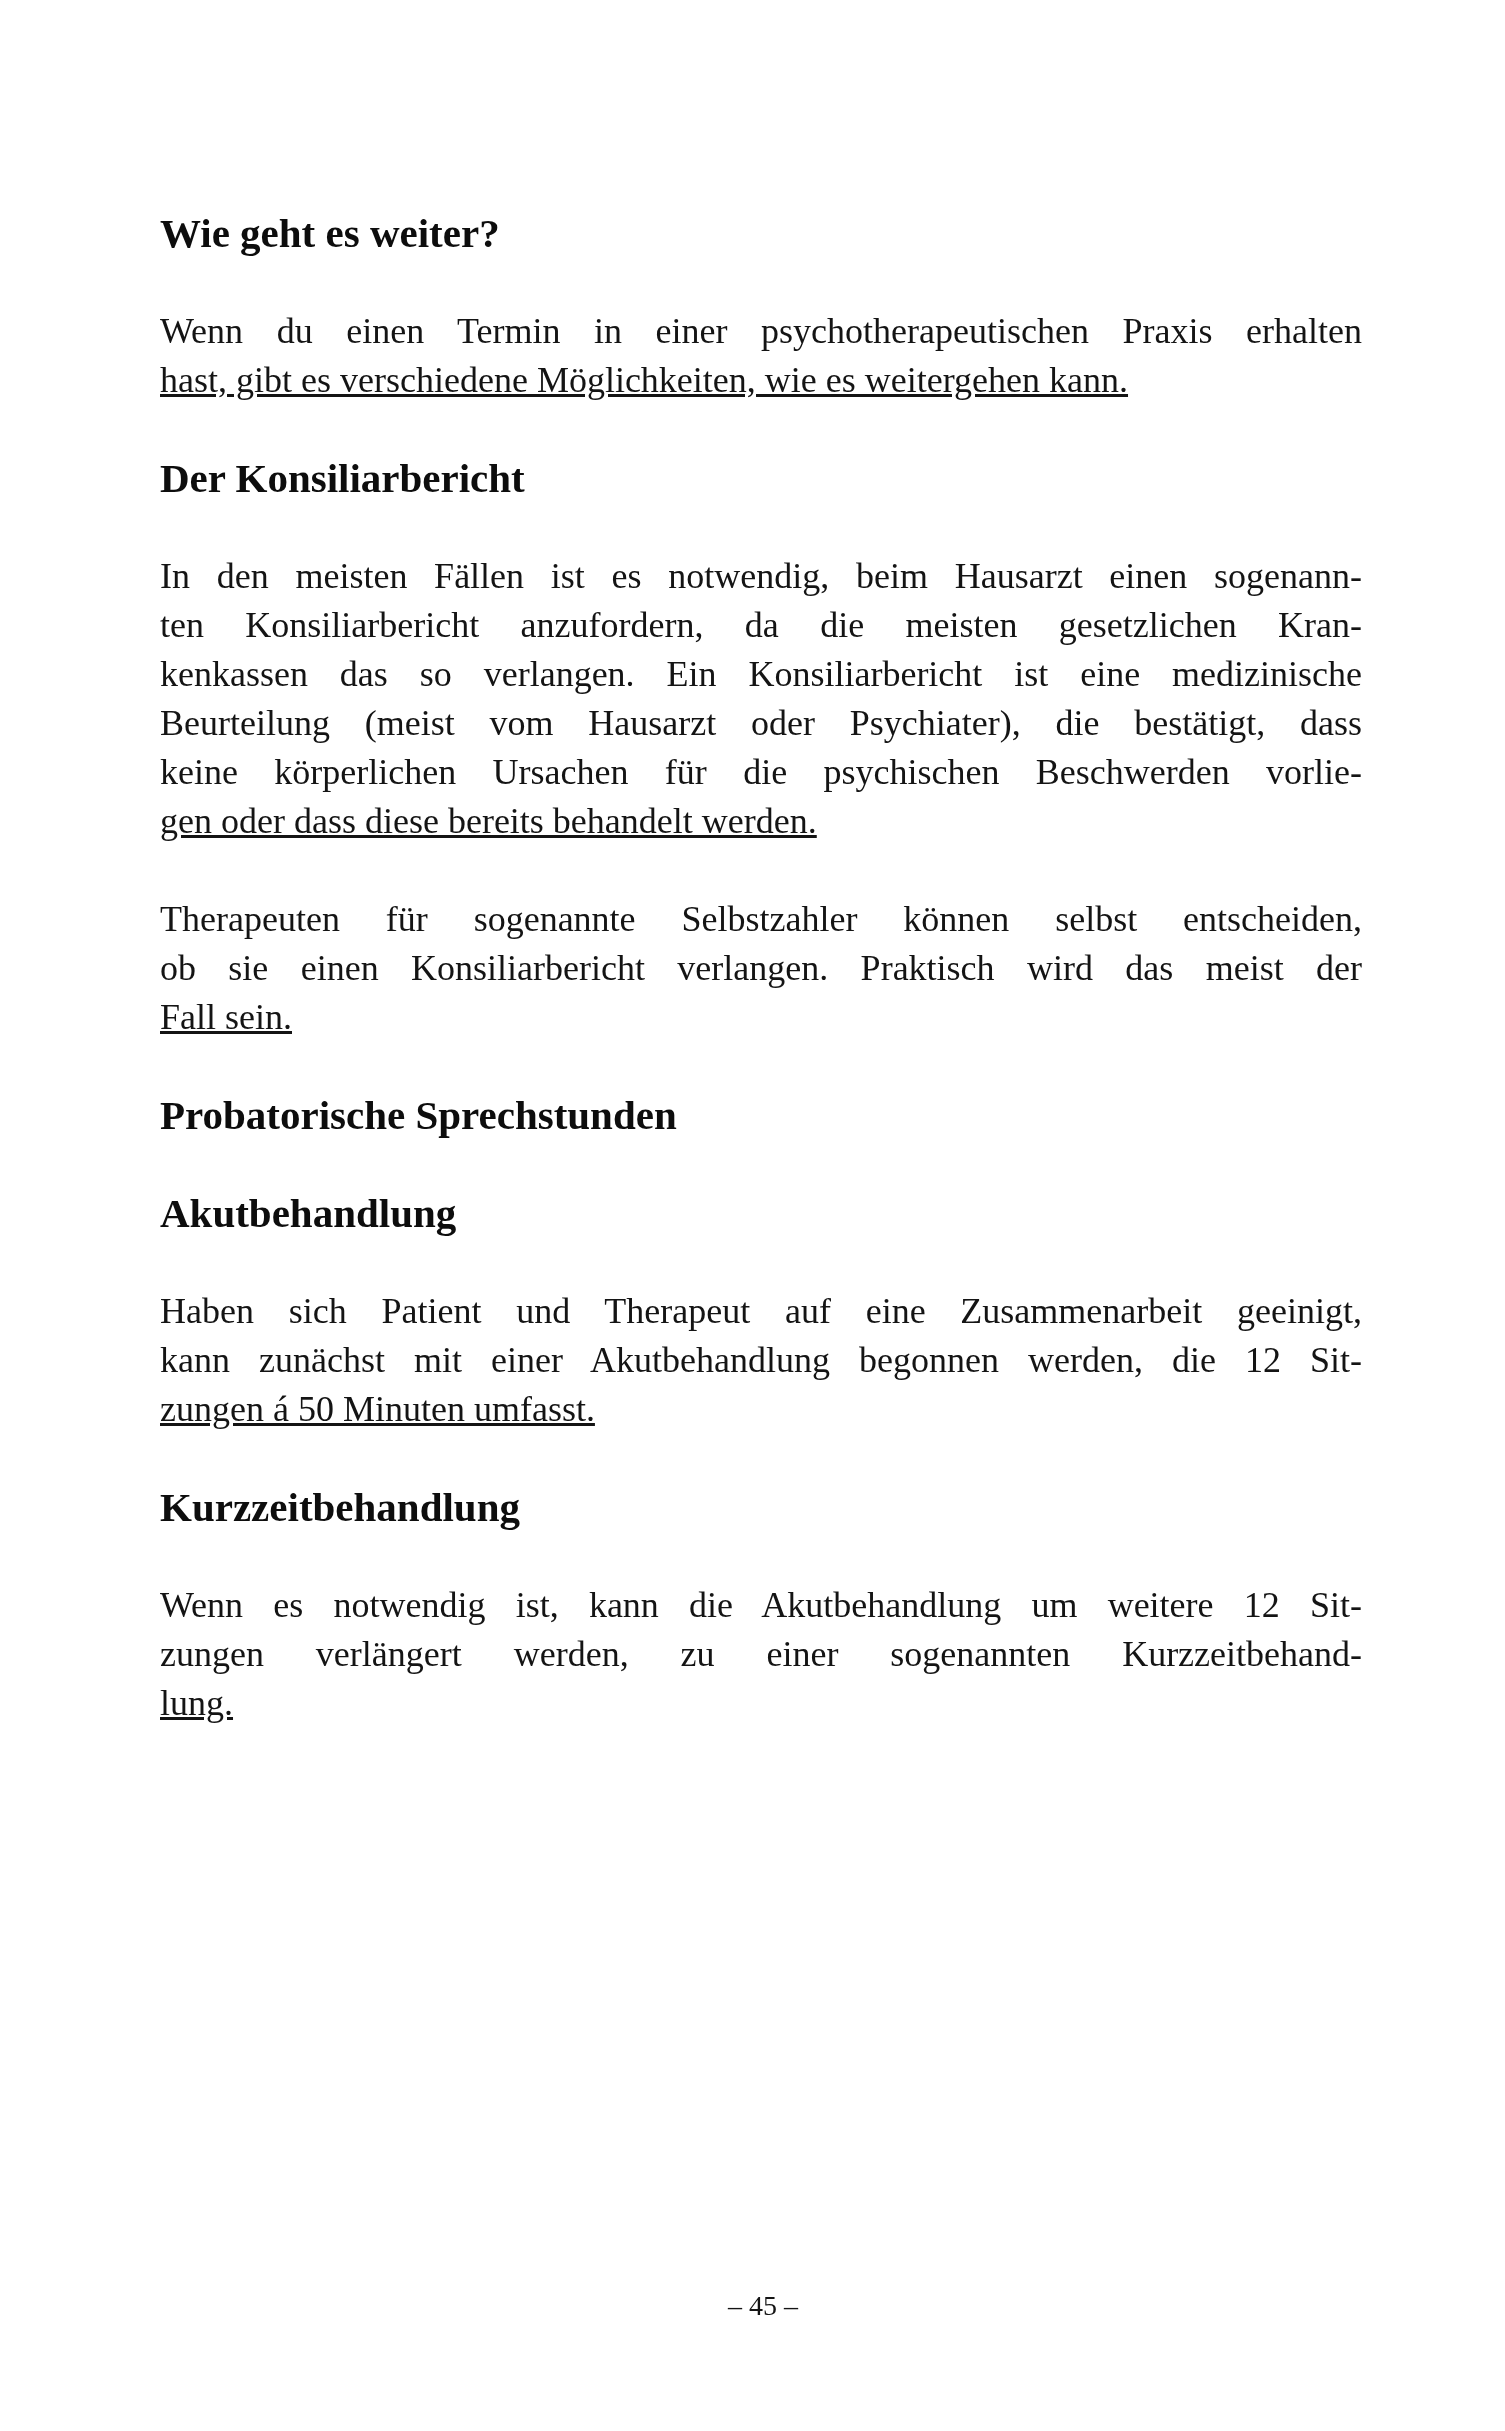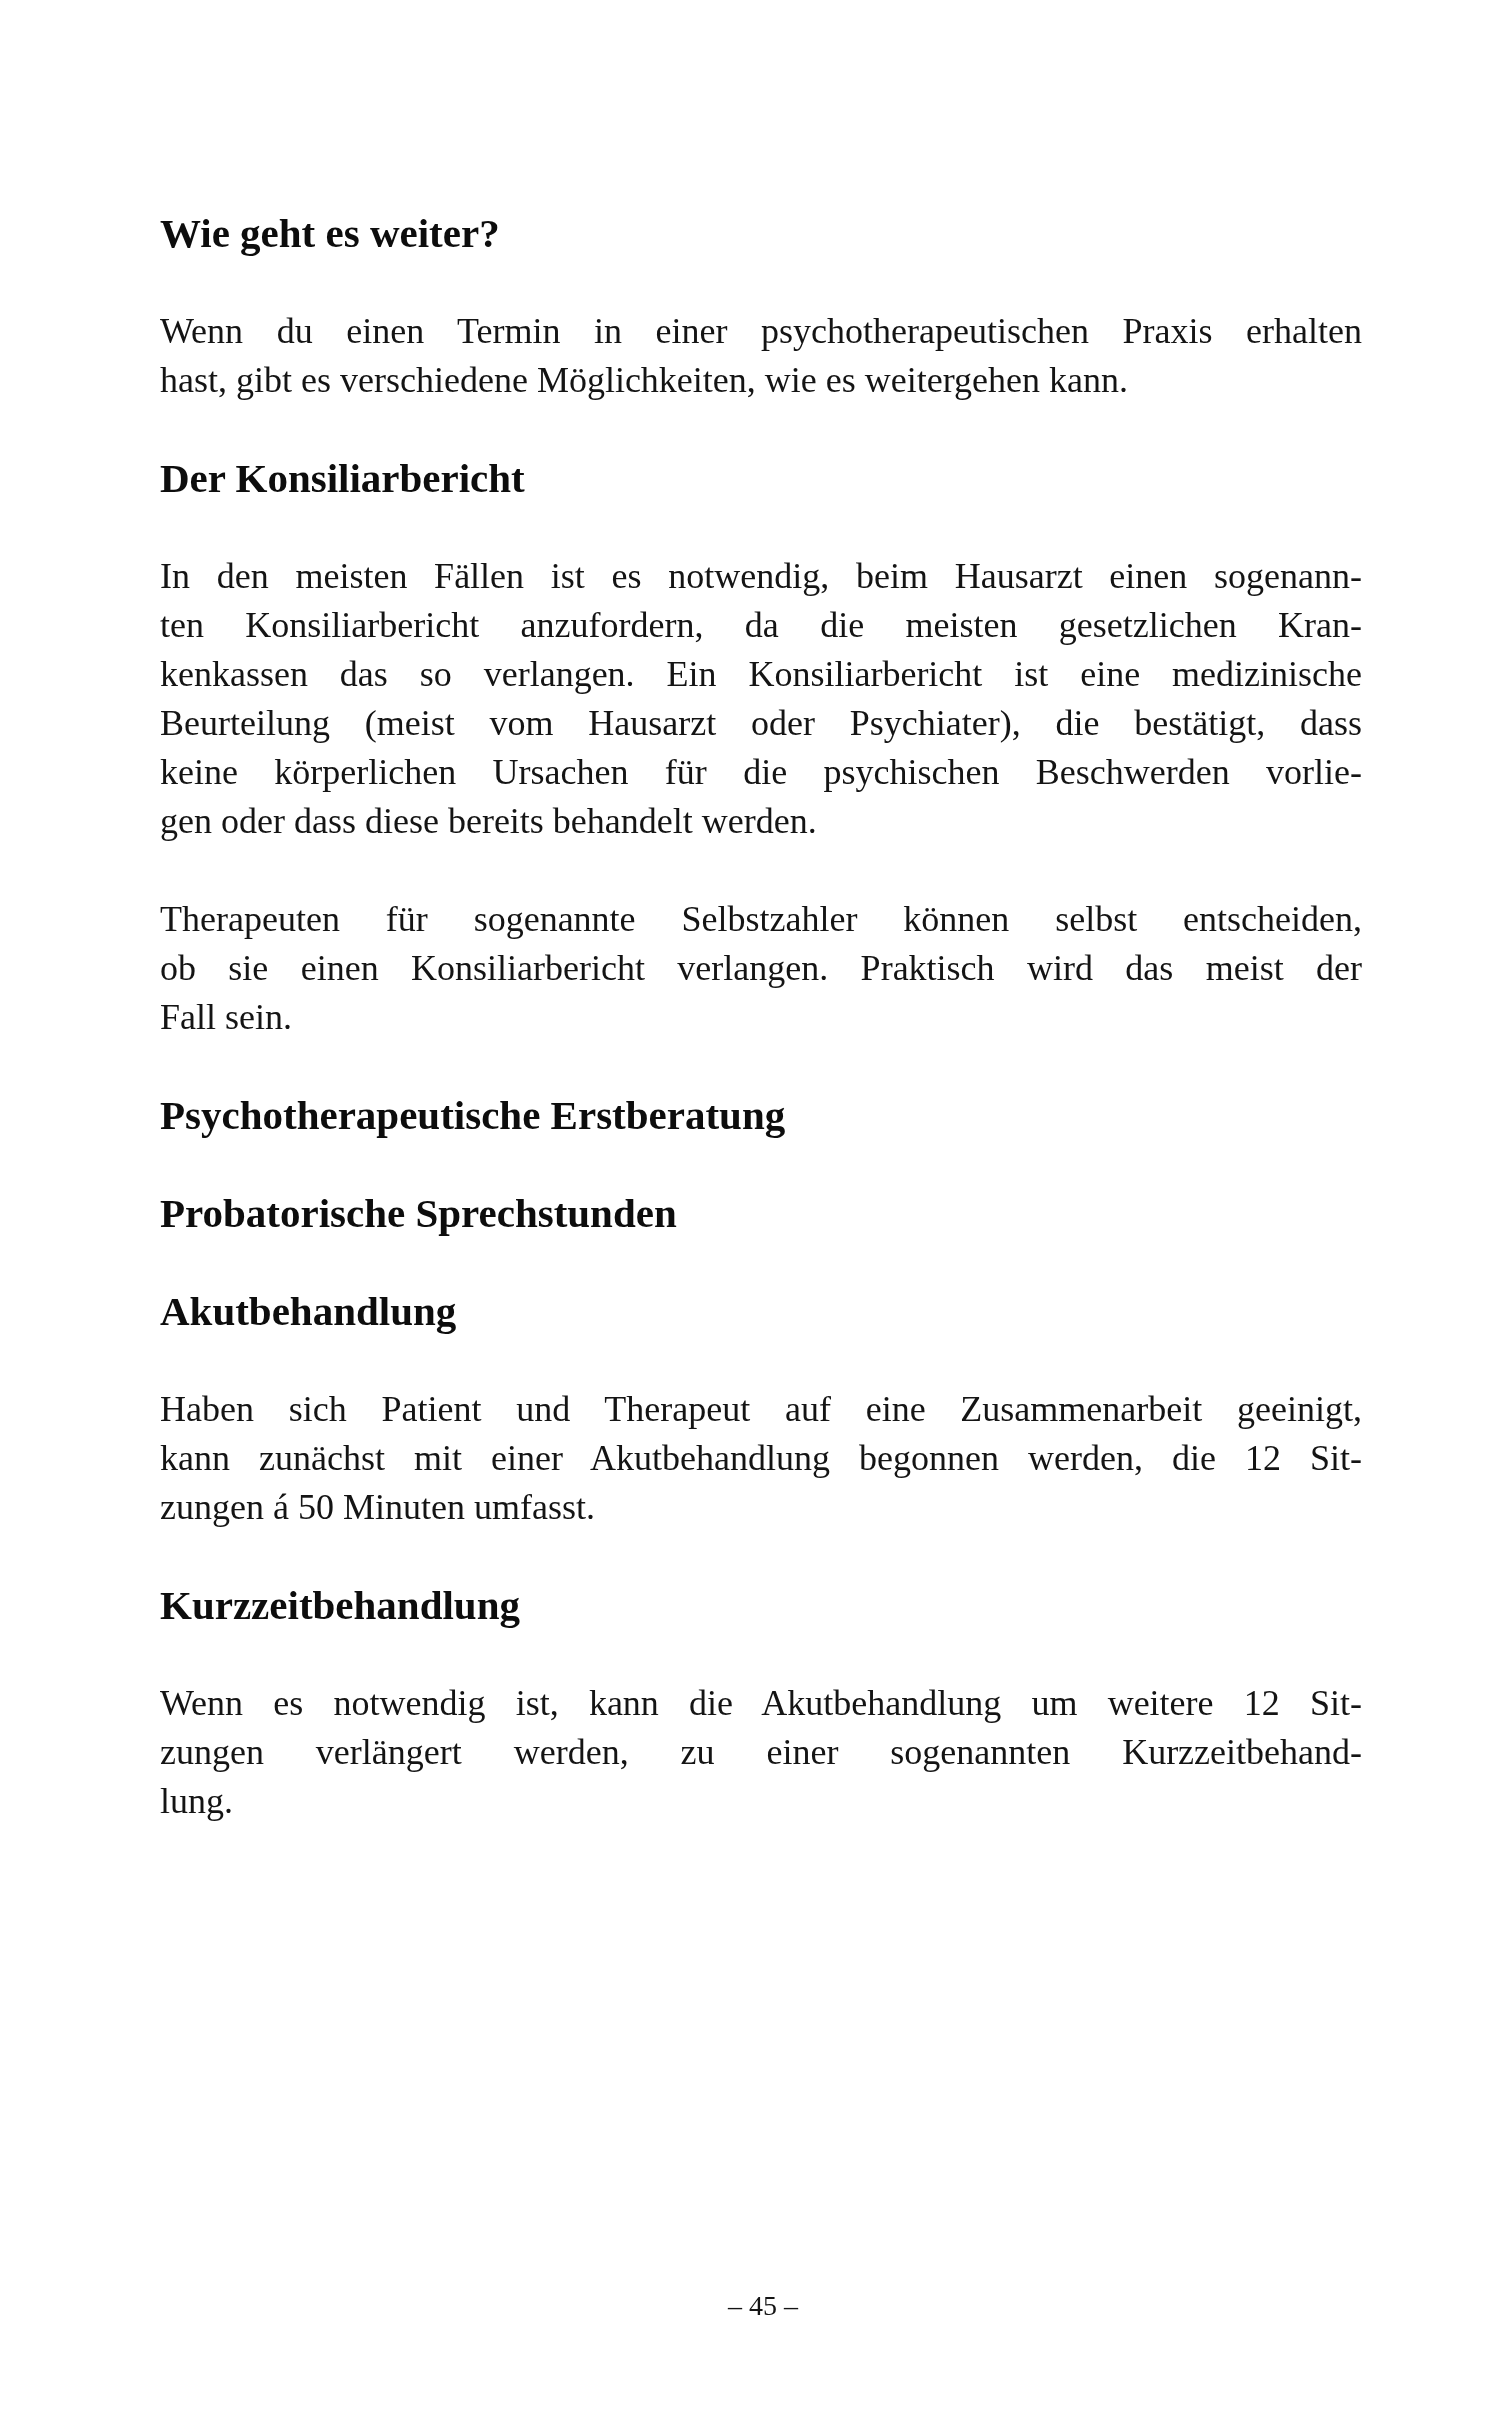--- a/index.html
+++ b/index.html
@@ -41,20 +41,21 @@
   .line {
     font-size: 36px;
     line-height: 49px;
     text-align: justify;
     text-align-last: justify;
     white-space: normal;
     color: #141414;
   }
   .line.last {
     text-align-last: left;
+    text-decoration: underline;
   }
   .page-number {
     position: absolute;
     left: 160px;
     top: 2281px;
     width: 1206px;
     font-size: 28px;
     line-height: 49px;
     text-align: center;
     color: #141414;
@@ -77,21 +78,20 @@
         <div class="line">kenkassen das so verlangen. Ein Konsiliarbericht ist eine medizinische</div>
         <div class="line">Beurteilung (meist vom Hausarzt oder Psychiater), die bestätigt, dass</div>
         <div class="line">keine körperlichen Ursachen für die psychischen Beschwerden vorlie-</div>
         <div class="line last">gen oder dass diese bereits behandelt werden.</div>
       </div>
       <div class="block-paragraph">
         <div class="line">Therapeuten für sogenannte Selbstzahler können selbst entscheiden,</div>
         <div class="line">ob sie einen Konsiliarbericht verlangen. Praktisch wird das meist der</div>
         <div class="line last">Fall sein.</div>
       </div>
-      <h2 class="block-heading">Psychotherapeutische Erstberatung</h2>
       <h2 class="block-heading">Probatorische Sprechstunden</h2>
       <h2 class="block-heading">Akutbehandlung</h2>
       <div class="block-paragraph">
         <div class="line">Haben sich Patient und Therapeut auf eine Zusammenarbeit geeinigt,</div>
         <div class="line">kann zunächst mit einer Akutbehandlung begonnen werden, die 12 Sit-</div>
         <div class="line last">zungen á 50 Minuten umfasst.</div>
       </div>
       <h2 class="block-heading">Kurzzeitbehandlung</h2>
       <div class="block-paragraph">
         <div class="line">Wenn es notwendig ist, kann die Akutbehandlung um weitere 12 Sit-</div>

